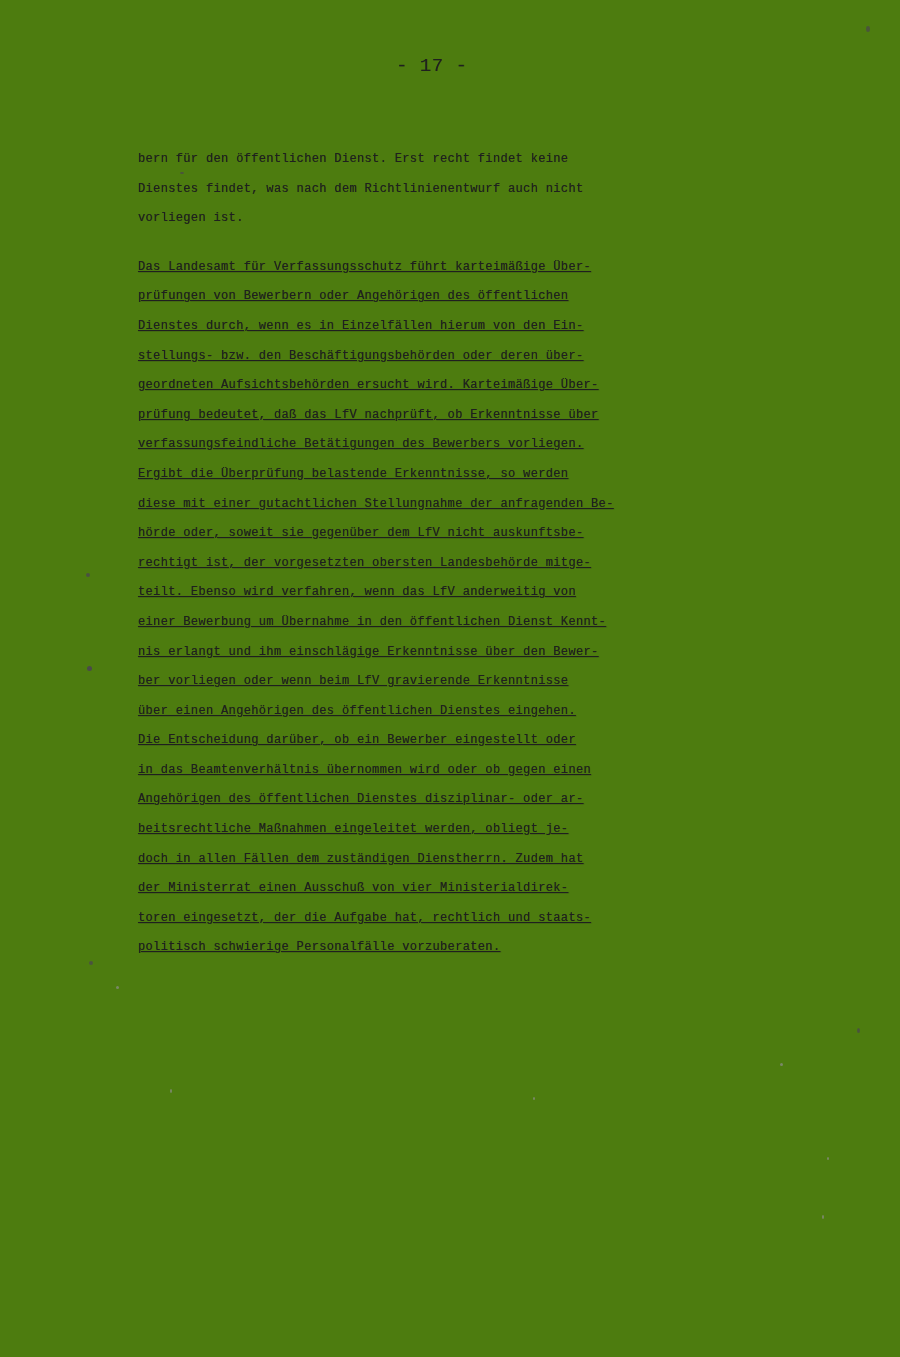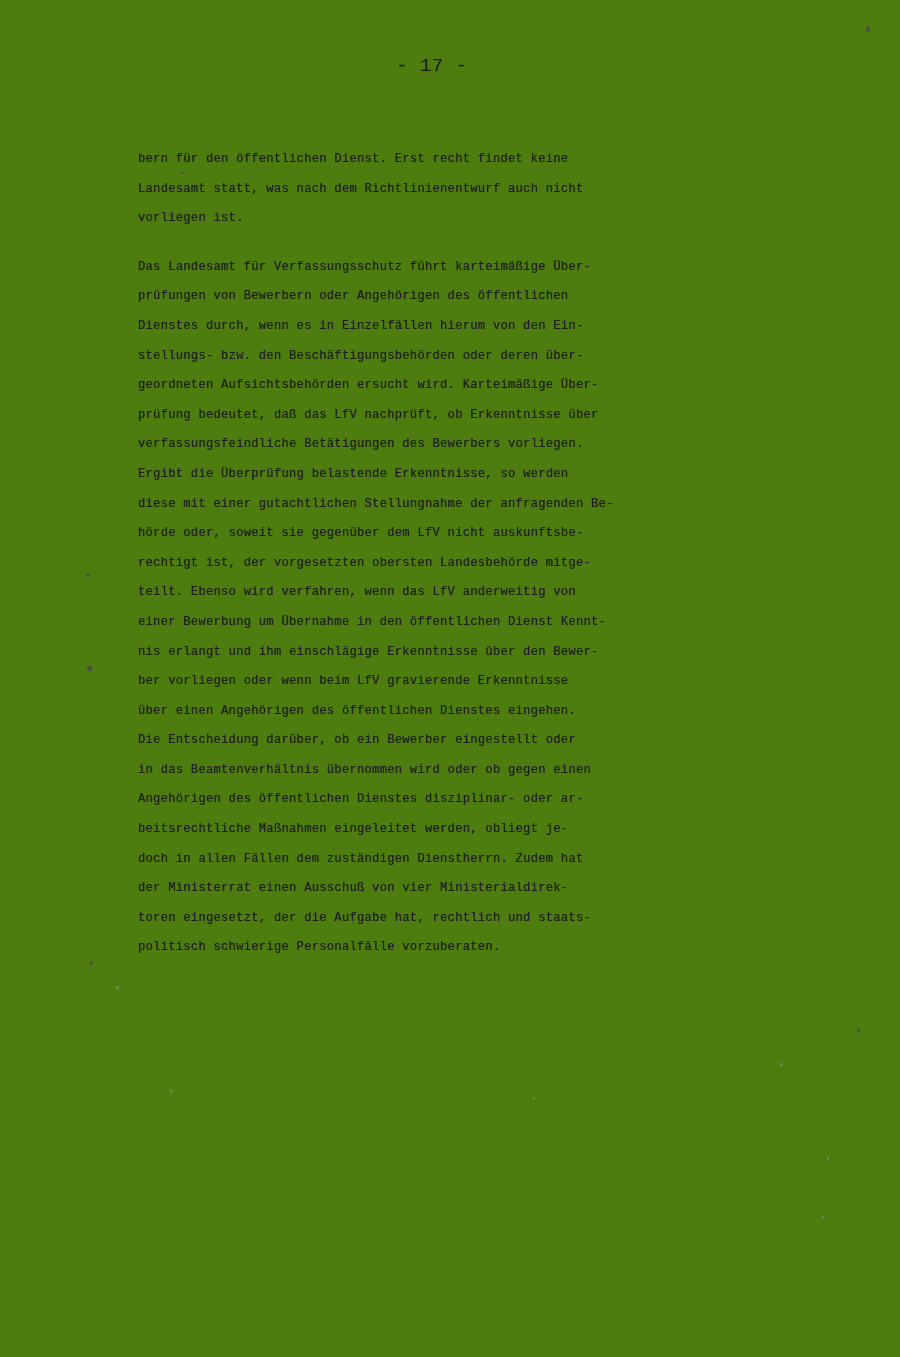--- a/index.html
+++ b/index.html
@@ -34,20 +34,21 @@
   }
   .paragraph {
     font-size: 12px;
     line-height: 29.6px;
     letter-spacing: 0.35px;
     white-space: pre;
     text-shadow: 0.45px 0.45px 0 rgba(25,25,25,0.38), -0.2px 0 0 rgba(25,25,25,0.22);
   }
   .paragraph + .paragraph {
     margin-top: 19px;
+    text-decoration: underline;
   }
   .tline {
     height: 29.6px;
   }
   
   .speck {
     position: absolute;
     background: #4a4a4a;
     border-radius: 50%;
   }
@@ -66,21 +67,21 @@
   .s12 { left: 822px; top: 1215px; width: 2px; height: 4px; }
 </style>
 </head>
 <body>
 
 <div class="page" style="background: #4d7c0f; color: rgb(31, 31, 31);">
 
   <div class="page-number">- 17 -</div>
 
   <div class="textblock">
-    <div class="paragraph"><div class="tline">bern für den öffentlichen Dienst. Erst recht findet keine</div><div class="tline">Landesamt statt, was nach dem Richtlinienentwurf auch nicht</div><div class="tline">vorliegen ist.</div></div>
+    <div class="paragraph"><div class="tline">bern für den öffentlichen Dienst. Erst recht findet keine</div><div class="tline">Dienstes findet, was nach dem Richtlinienentwurf auch nicht</div><div class="tline">vorliegen ist.</div></div>
     <div class="paragraph"><div class="tline">Das Landesamt für Verfassungsschutz führt karteimäßige Über-</div><div class="tline">prüfungen von Bewerbern oder Angehörigen des öffentlichen</div><div class="tline">Dienstes durch, wenn es in Einzelfällen hierum von den Ein-</div><div class="tline">stellungs- bzw. den Beschäftigungsbehörden oder deren über-</div><div class="tline">geordneten Aufsichtsbehörden ersucht wird. Karteimäßige Über-</div><div class="tline">prüfung bedeutet, daß das LfV nachprüft, ob Erkenntnisse über</div><div class="tline">verfassungsfeindliche Betätigungen des Bewerbers vorliegen.</div><div class="tline">Ergibt die Überprüfung belastende Erkenntnisse, so werden</div><div class="tline">diese mit einer gutachtlichen Stellungnahme der anfragenden Be-</div><div class="tline">hörde oder, soweit sie gegenüber dem LfV nicht auskunftsbe-</div><div class="tline">rechtigt ist, der vorgesetzten obersten Landesbehörde mitge-</div><div class="tline">teilt. Ebenso wird verfahren, wenn das LfV anderweitig von</div><div class="tline">einer Bewerbung um Übernahme in den öffentlichen Dienst Kennt-</div><div class="tline">nis erlangt und ihm einschlägige Erkenntnisse über den Bewer-</div><div class="tline">ber vorliegen oder wenn beim LfV gravierende Erkenntnisse</div><div class="tline">über einen Angehörigen des öffentlichen Dienstes eingehen.</div><div class="tline">Die Entscheidung darüber, ob ein Bewerber eingestellt oder</div><div class="tline">in das Beamtenverhältnis übernommen wird oder ob gegen einen</div><div class="tline">Angehörigen des öffentlichen Dienstes disziplinar- oder ar-</div><div class="tline">beitsrechtliche Maßnahmen eingeleitet werden, obliegt je-</div><div class="tline">doch in allen Fällen dem zuständigen Dienstherrn. Zudem hat</div><div class="tline">der Ministerrat einen Ausschuß von vier Ministerialdirek-</div><div class="tline">toren eingesetzt, der die Aufgabe hat, rechtlich und staats-</div><div class="tline">politisch schwierige Personalfälle vorzuberaten.</div></div>
   </div>
 
   <span class="speck s1"></span>
   <span class="speck s2"></span>
   <span class="speck s3"></span>
   <span class="speck s4"></span>
   <span class="speck s5 light"></span>
   <span class="speck s6"></span>
   <span class="speck s7"></span>

